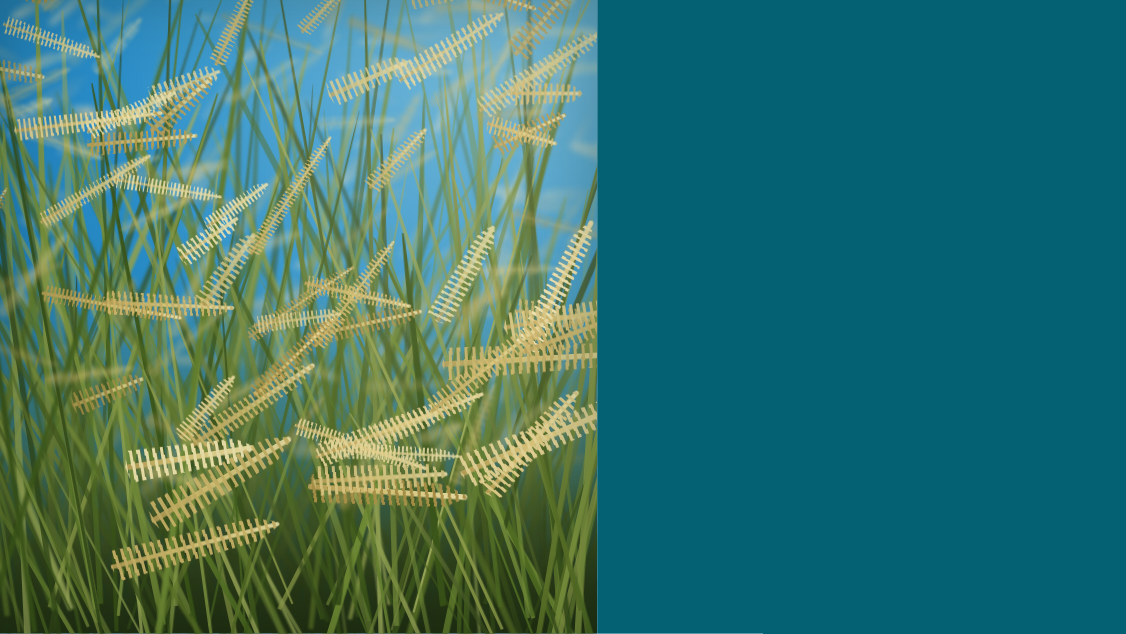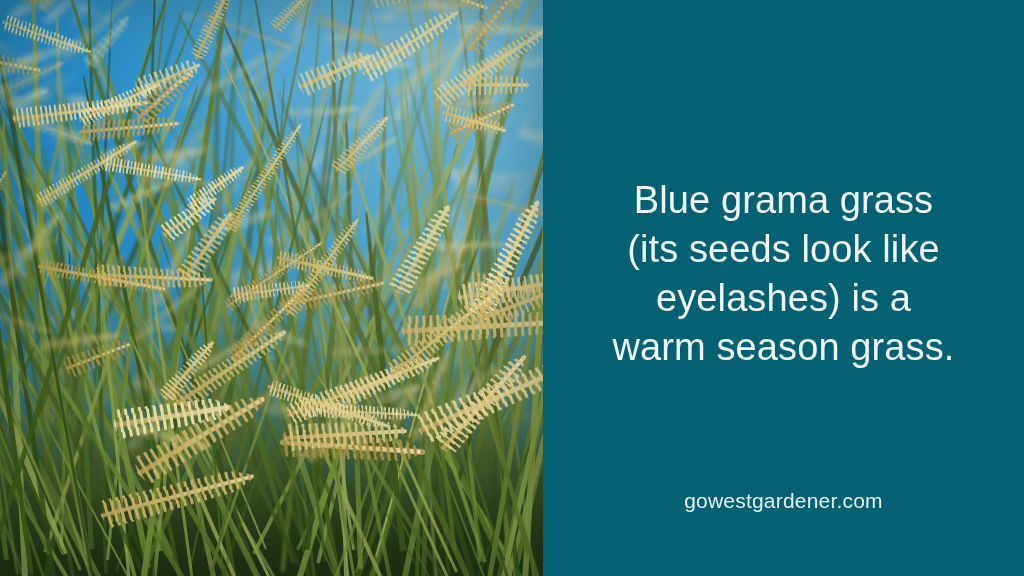--- a/index.html
+++ b/index.html
@@ -1101,20 +1101,15 @@
         <div class="spike" style="left: 420.962px; top: 402.615px; width: 145.29px; height: 23.6768px; transform: rotate(-38.1deg); opacity: 0.92; filter: blur(0.45px);">
           <div class="rachis" style="height: 3.3824px;"></div>
           <div class="comb" style="background: repeating-linear-gradient(90deg, rgb(205, 180, 105) 0px, rgb(205, 180, 105) 2.2px, rgba(255, 255, 255, 0) 2.2px, rgba(255, 255, 255, 0) 5.23px); clip-path: polygon(0% 50%, 3% 4%, 86% 16%, 100% 46%, 100% 54%, 86% 84%, 3% 96%);"></div>
         </div>
       </div>
     <div class="sunwash"></div>
     <div class="vignette"></div>
   </div>
 
   <div id="panel">
-    <div id="headline">Blue grama grass
-(its seeds look like
-eyelashes) is a
-warm season grass.</div>
-    <div id="site">gowestgardener.com</div>
   </div>
 
 </div>
 
 </body></html>

